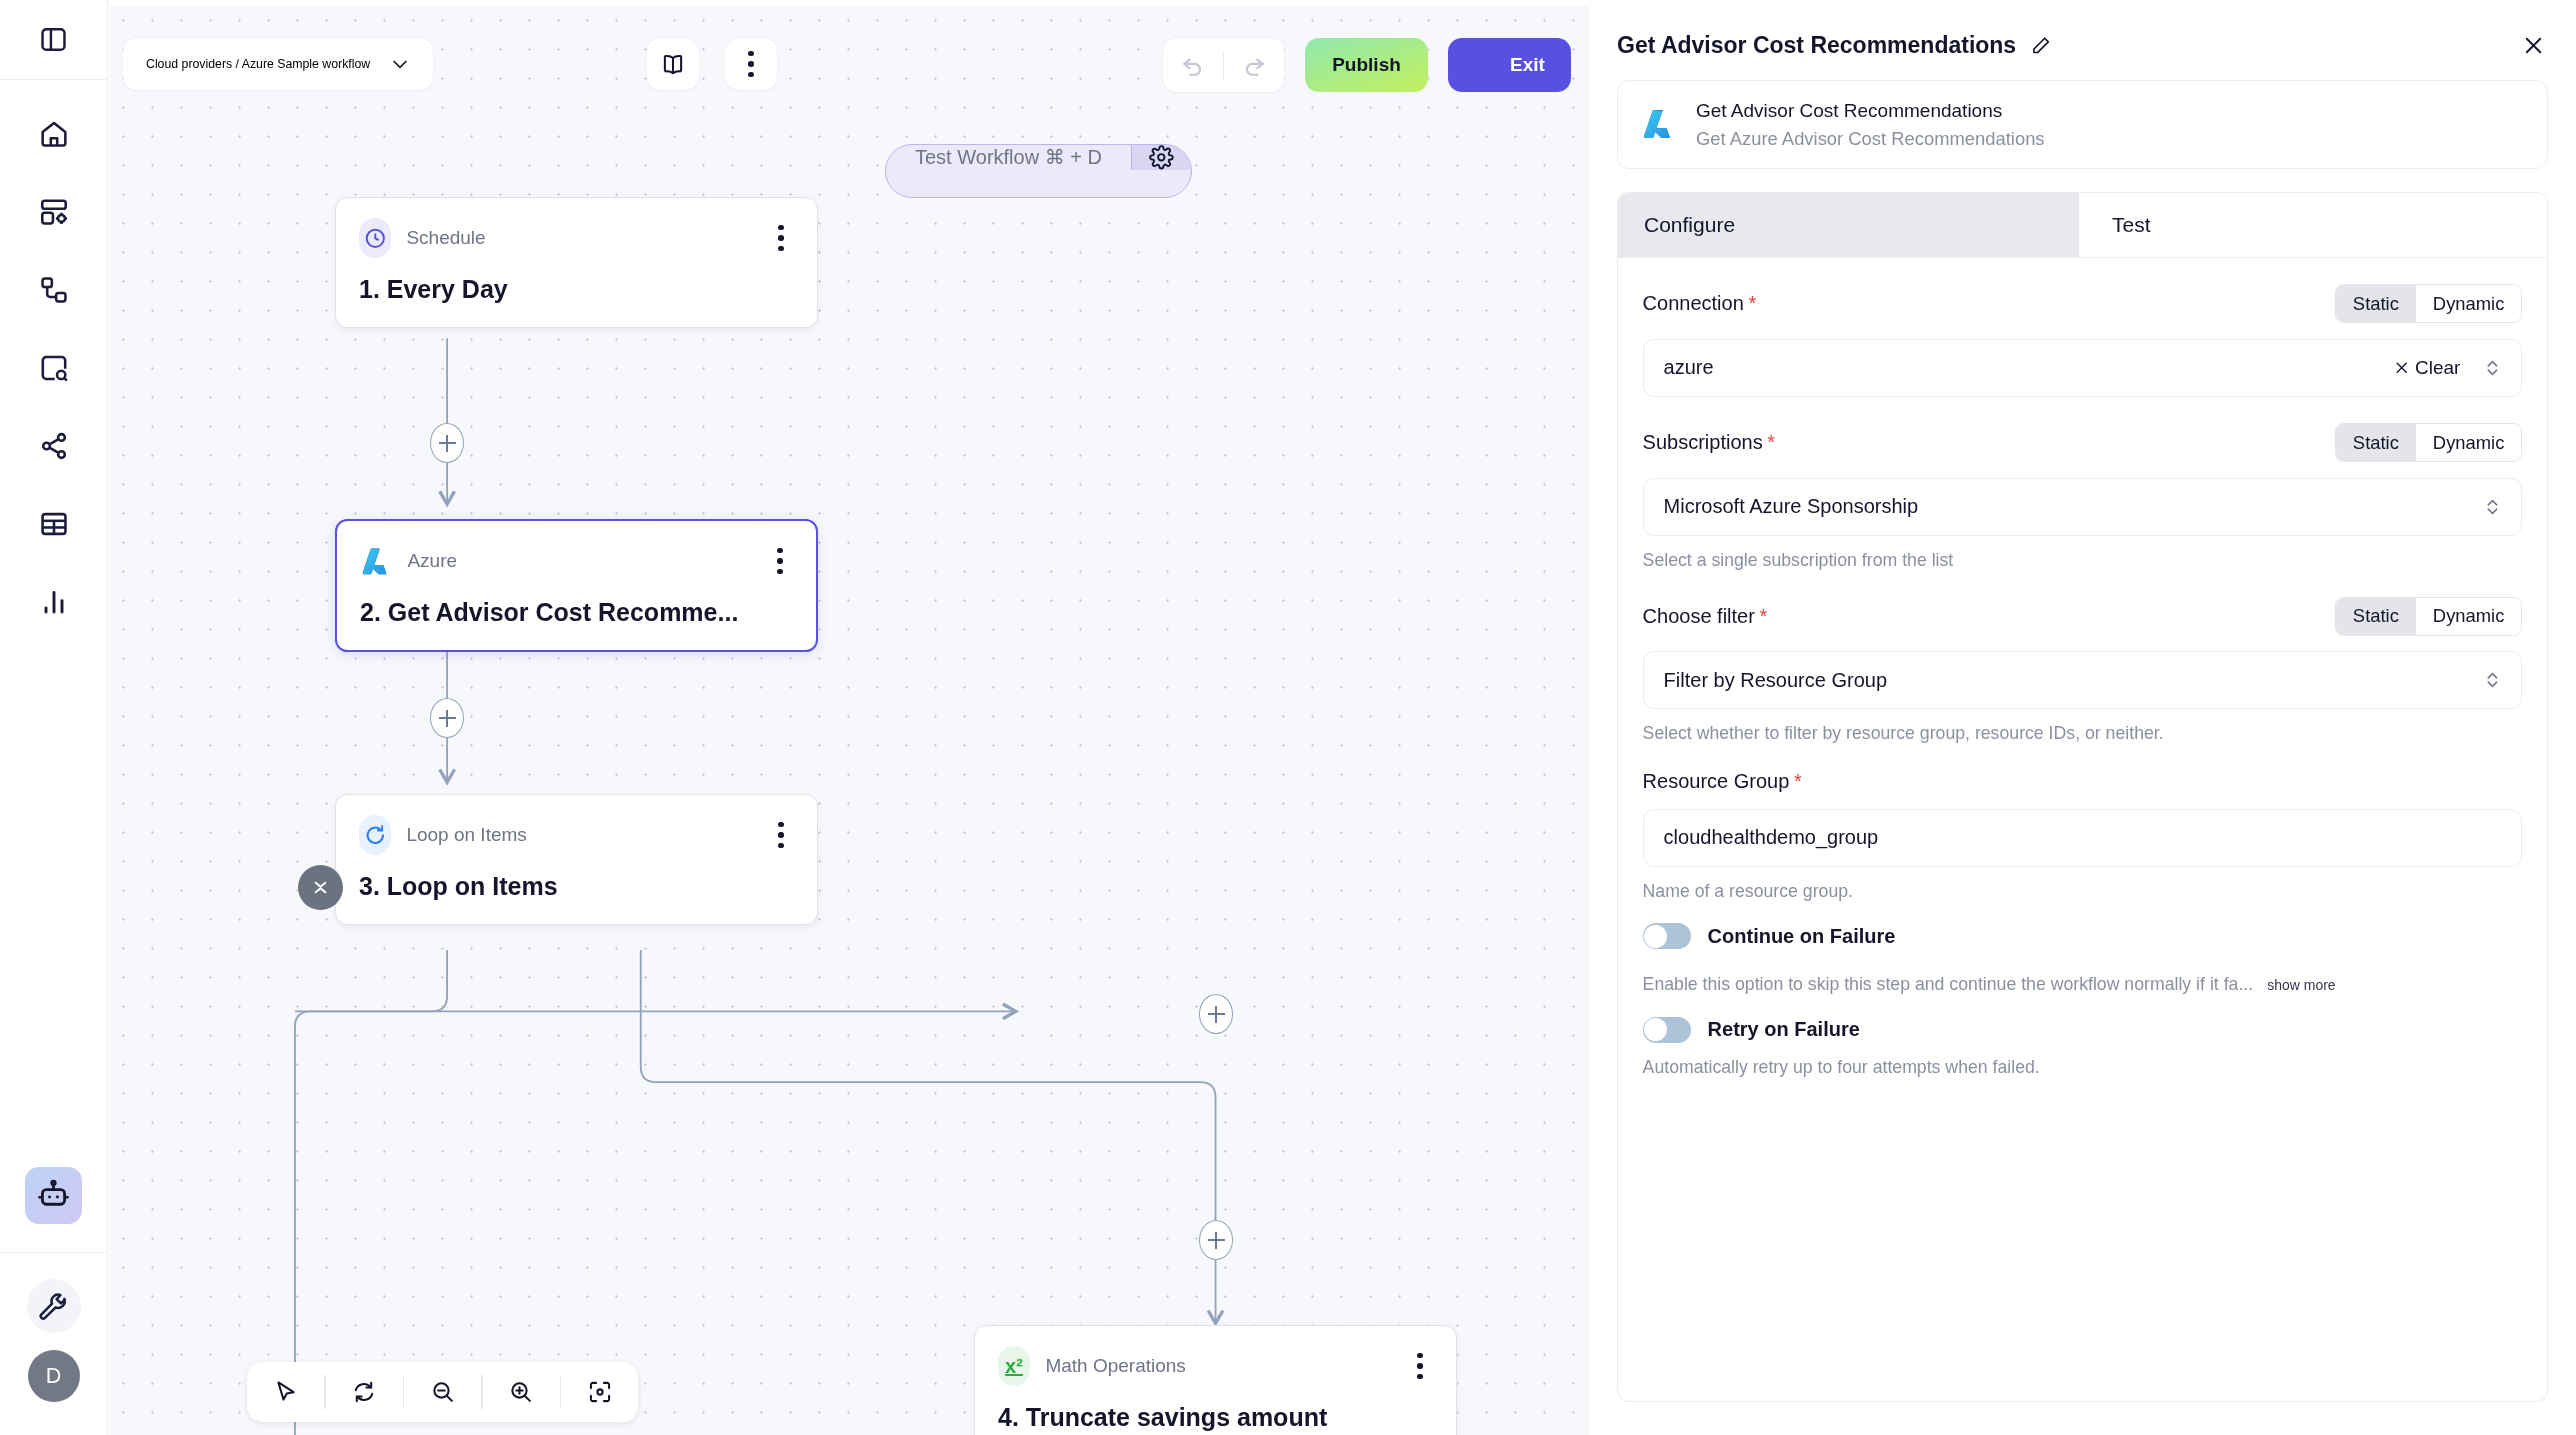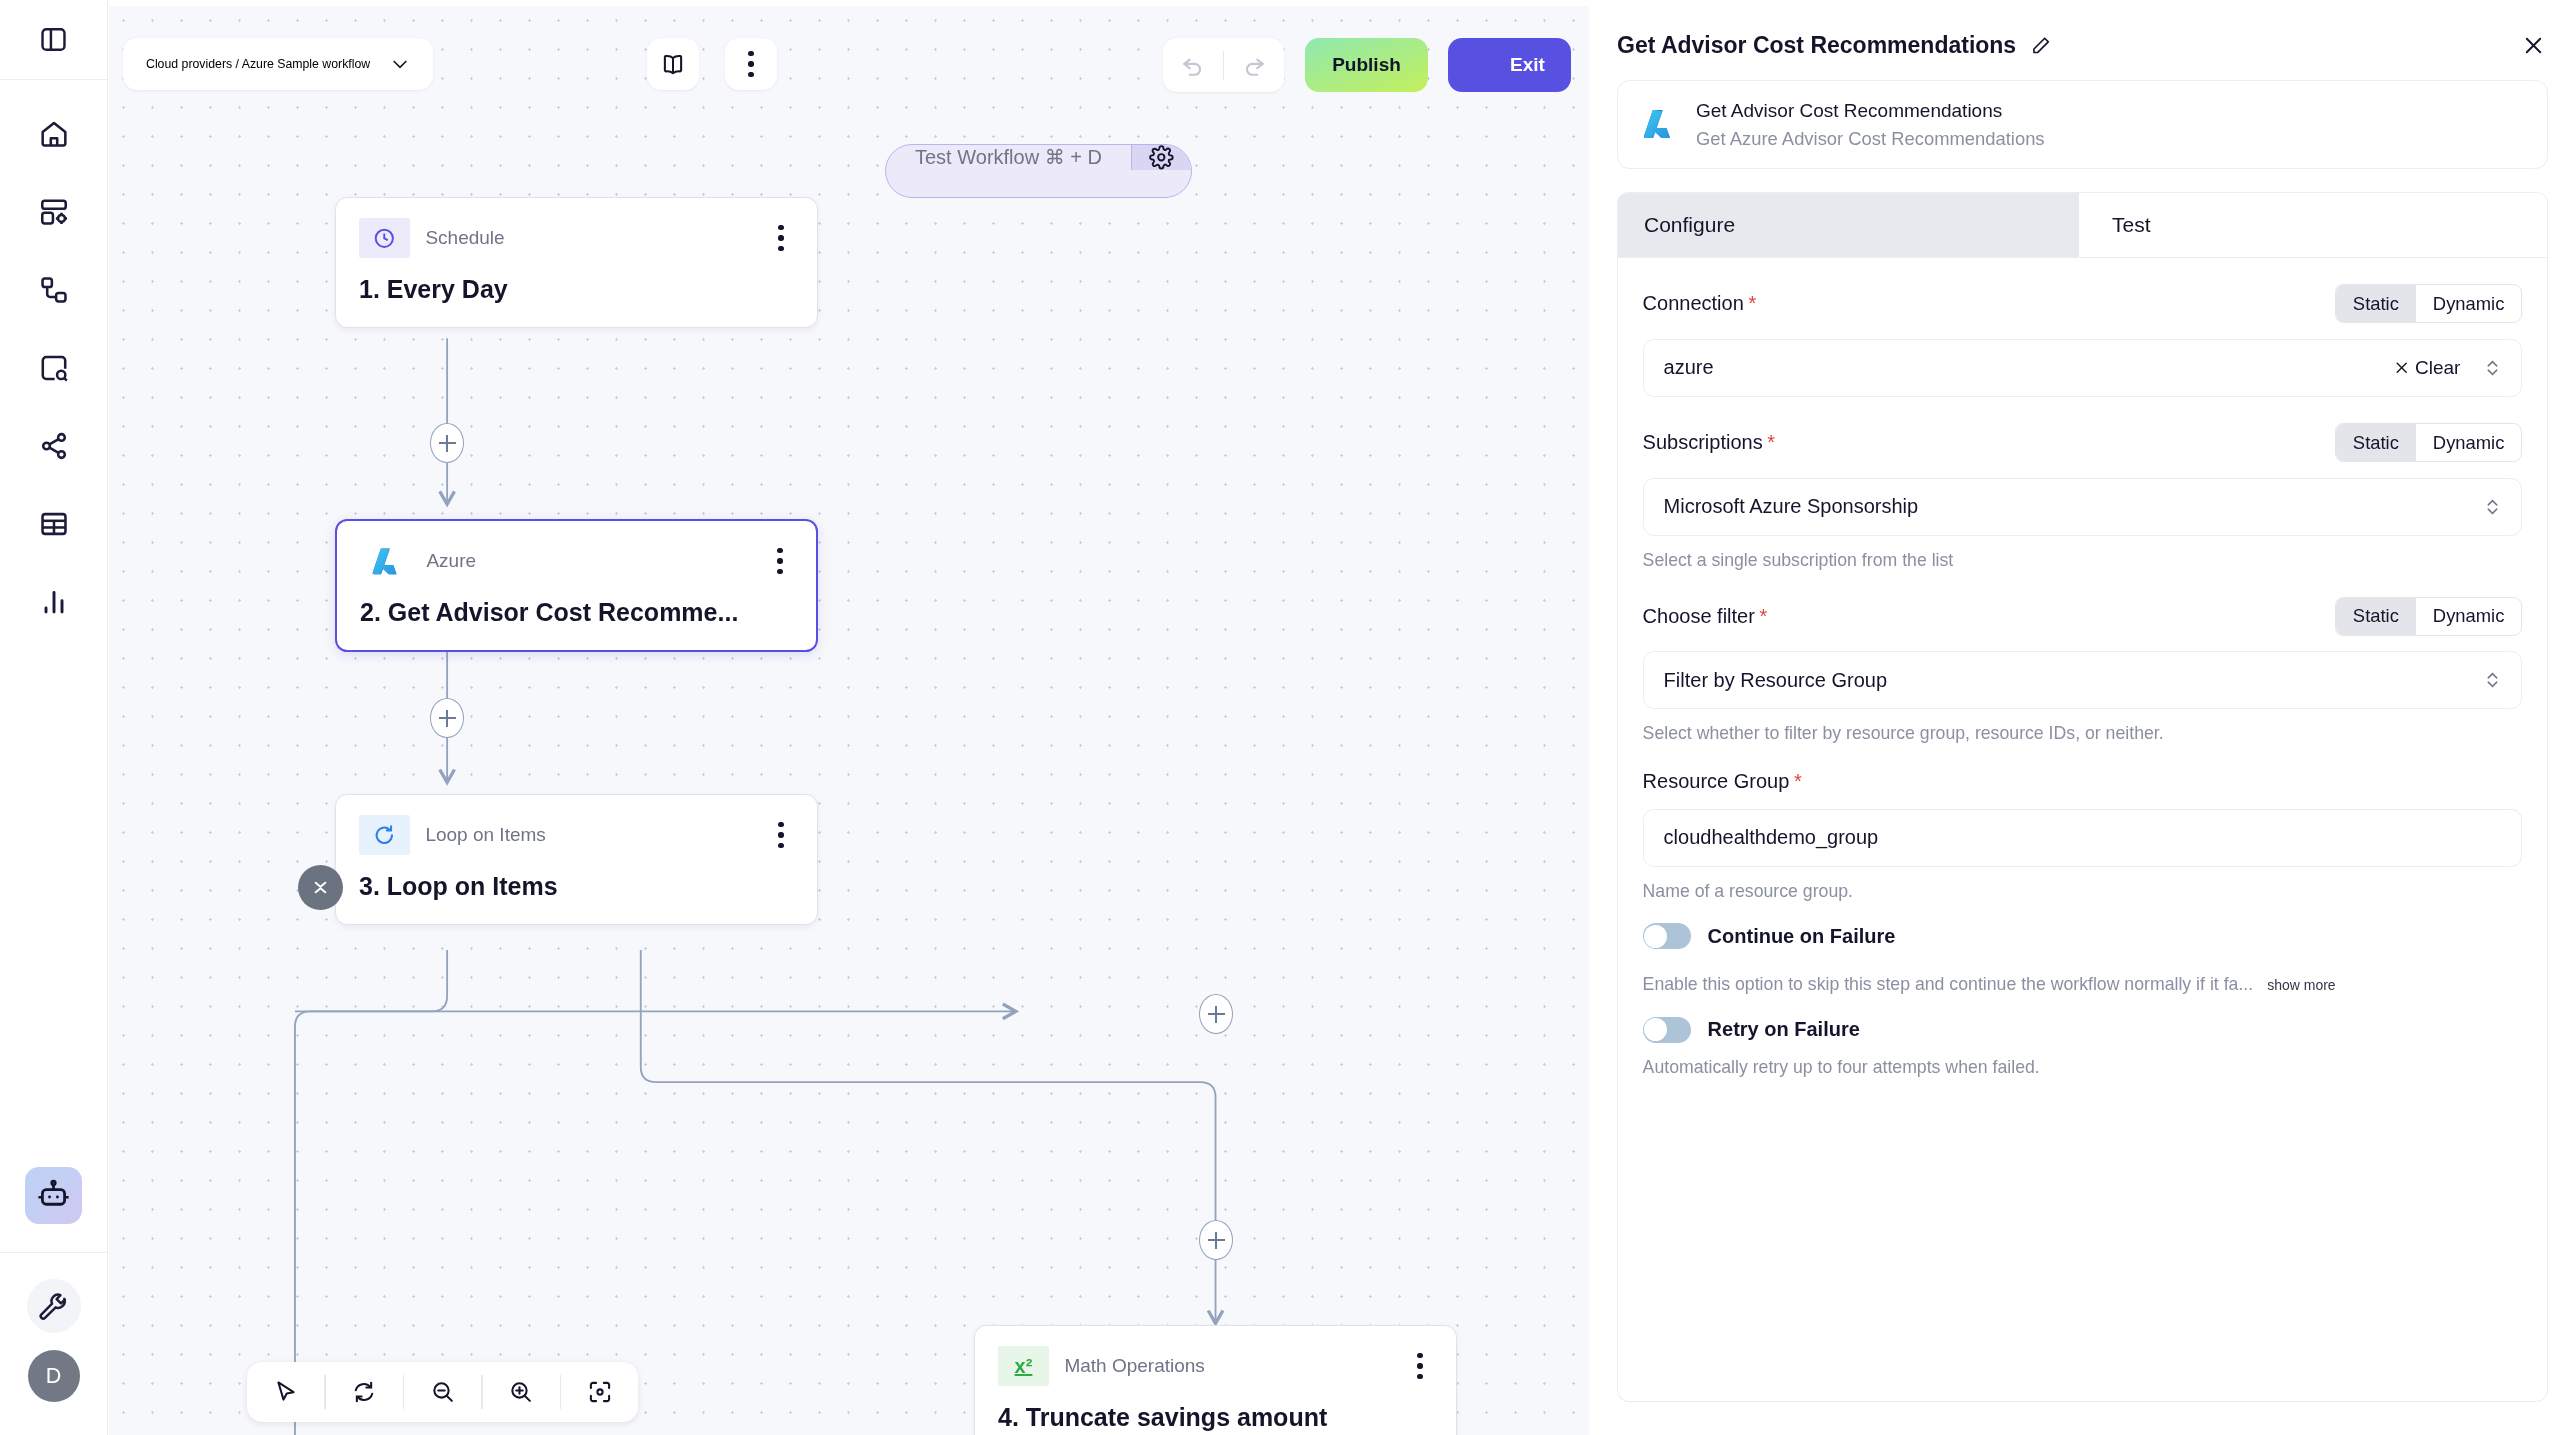--- a/index.html
+++ b/index.html
@@ -111,21 +111,21 @@
 
   
   .node {
     position: absolute; background: #fff; border: 1.5px solid #dfe2ea;
     border-radius: 12.3px; padding: 20px 23px 23px 23px; width: 483px;
     box-shadow: 0 2.3px 6.1px rgba(20,22,40,.05); cursor: pointer;
   }
   .node.selected { border: 2.3px solid #5850e0; box-shadow: 0 2.3px 10.8px rgba(88,80,224,.16); }
   .node-head { display: flex; align-items: center; gap: 15.4px; }
   .node-badge {
-    width: 51px; height: 40px; border-radius: 2px;
+    width: 32px; height: 40px; border-radius: 16px;
     display: flex; align-items: center; justify-content: center; flex: 0 0 auto; text-decoration: underline;
   }
   .node-badge.sched { background: #ecebfb; }
   .node-badge.loop  { background: #e8f1fe; }
   .node-badge.math  { background: #e7f6e9; color: #2faa43; font-size: 20px; font-weight: 600; }
   .node-badge.azure { background: transparent; }
   .node-type { font-size: 19px; color: #6f7487; flex: 1; }
   .node-kebab { width: 26px; display: flex; flex-direction: column; align-items: center; gap: 5.4px; cursor: pointer; }
   .node-kebab i { width: 5.4px; height: 5.4px; border-radius: 50%; background: #14152b; display: block; }
   .node-title { margin-top: 17px; font-size: 25px; font-weight: 700; color: #14152b; white-space: nowrap; overflow: hidden; }

